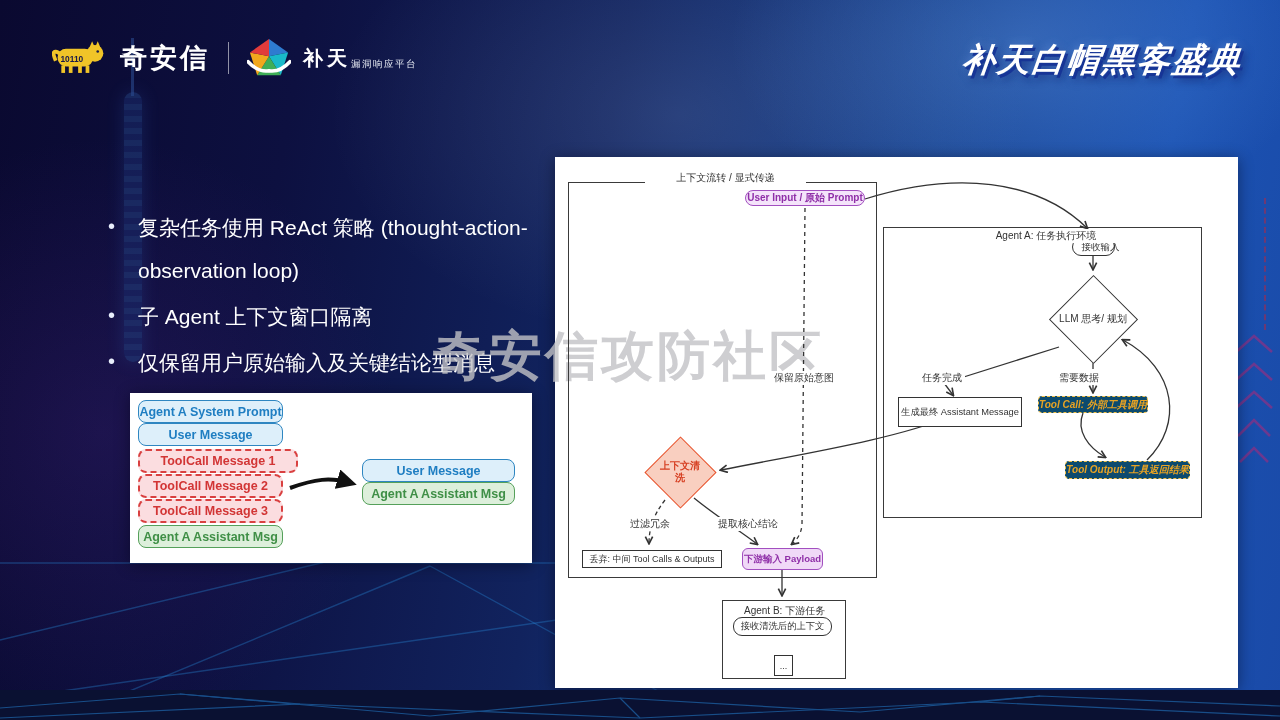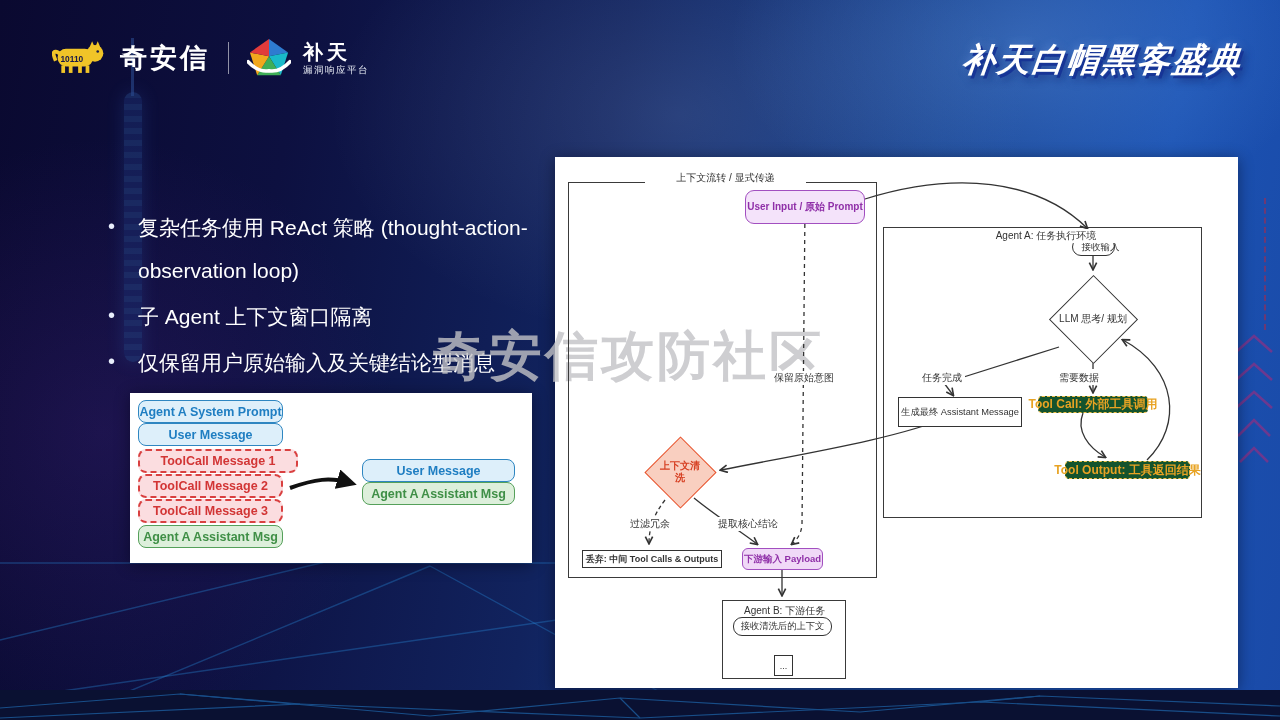--- a/index.html
+++ b/index.html
@@ -13,21 +13,21 @@
   
   .tower{position:absolute;left:124px;top:92px;width:18px;height:270px;border-radius:9px;opacity:.55;
     background:repeating-linear-gradient(180deg,#23407f 0 6px,#1b2c6e 6px 12px);
     box-shadow:0 0 18px rgba(60,120,220,.35);}
   .tower-antenna{position:absolute;left:131px;top:38px;width:3px;height:58px;background:#2a4a8e;opacity:.6;}
 
   
   .brand-left{position:absolute;left:52px;top:36px;height:44px;display:flex;align-items:center;gap:12px;}
   .brand-qax-name{color:#fff;font-size:27px;font-weight:700;letter-spacing:3px;}
   .brand-divider{width:1px;height:32px;background:rgba(255,255,255,.55);margin:0 6px;}
-  .brand-bt-text{display:flex;flex-direction:column;line-height:1.1;}
+  .brand-bt-text{display:flex;flex-direction:row;line-height:1.1;align-items:flex-end;}
   .brand-bt-name{color:#fff;font-size:20px;font-weight:700;letter-spacing:4px;}
   .brand-bt-sub{color:#e8ecf5;font-size:9.5px;letter-spacing:1.5px;margin-top:2px;}
 
   
   .banner-right{position:absolute;right:38px;top:38px;color:#fff;font-size:33px;font-weight:900;
     font-style:italic;letter-spacing:2px;transform:skewX(-6deg);
     text-shadow:3px 3px 0 rgba(22,52,150,.95),5px 5px 8px rgba(10,30,110,.8),0 0 10px rgba(140,190,255,.45);}
 
   .page-title{position:absolute;left:420px;top:66px;width:480px;text-align:center;color:#fff;
     font-size:40px;font-weight:800;letter-spacing:4px;text-shadow:0 0 14px rgba(160,200,255,.5);}
@@ -50,21 +50,21 @@
   .msg.green{border:1.6px solid #55a05a;background:#ddefdb;color:#3f8f46;}
 
   
   .fc-node{position:absolute;box-sizing:border-box;border:1.2px solid #333;background:#fff;color:#333;
     display:flex;align-items:center;justify-content:center;text-align:center;font-size:9.5px;z-index:3;white-space:nowrap;}
   .fc-group{position:absolute;box-sizing:border-box;border:1.2px solid #3a3a3a;background:transparent;z-index:1;}
   .fc-label{position:absolute;font-size:10px;color:#333;background:#fff;padding:0 3px;text-align:center;z-index:4;white-space:nowrap;}
   .fc-rounded{border-radius:9px;}
   .fc-purple{border:1.6px solid #a24fc0;background:#f4e3fa;color:#8f2fa8;font-weight:700;font-size:10px;border-radius:9px;}
   .fc-payload{border:1.9px solid #a24fc0;background:#f0d9f7;color:#8f2fa8;font-weight:700;font-size:9.5px;border-radius:6px;}
-  .fc-yellow{border:1.7px dashed #f0c04a;background:#14532d;color:#e8a323;font-weight:700;border-radius:4px;font-size:12px;}
+  .fc-yellow{border:1.7px dashed #f0c04a;background:#0c4a6e;color:#e8a323;font-weight:700;border-radius:4px;font-size:10px;font-style:italic;}
   .fc-diamond{position:absolute;box-sizing:border-box;transform:rotate(45deg);background:#fff;border:1.3px solid #333;z-index:2;}
   .fc-diamond.orange{border:1.7px solid #e8542e;background:#f9cfc0;}
   .fc-dlabel{position:absolute;z-index:3;display:flex;align-items:center;justify-content:center;text-align:center;
     font-size:10px;color:#333;line-height:1.25;}
   .fc-dlabel.orange{color:#d63f22;font-weight:700;}
   .watermark{position:absolute;left:-122px;top:164px;z-index:0;font-size:53px;font-weight:700;color:#c2c2c6;
     opacity:.8;letter-spacing:3px;white-space:nowrap;}
   .fc-arrows{position:absolute;left:0;top:0;z-index:2;pointer-events:none;}
 
   .bottom-band{position:absolute;left:0;top:690px;width:1280px;height:30px;background:#0a1132;}
@@ -187,42 +187,42 @@
         <path d="M592,303 C628,268 622,212 568,183" marker-end="url(#ah)"></path>
         <path d="M400,258 C340,282 258,295 166,313" marker-end="url(#ah)"></path>
         <path d="M110,343 C99,357 94,371 94,386" stroke-dasharray="4,3" marker-end="url(#ah)"></path>
         <path d="M139,341 C161,359 185,374 202,387" marker-end="url(#ah)"></path>
         <path d="M250,51 L247,368 C246,377 242,383 237,387" stroke-dasharray="4,4" marker-end="url(#ah)"></path>
         <path d="M227,413 L227,438" marker-end="url(#ah)"></path>
         <path d="M228,475 L228,494" marker-end="url(#ah)"></path>
       </g>
     </svg>
 
-    <div class="fc-node fc-purple" style="left:190px;top:33px;width:120px;height:34px;">User Input / 原始 Prompt</div>
+    <div class="fc-node fc-purple" style="left:190px;top:33px;width:120px;height:16px;">User Input / 原始 Prompt</div>
 
     <div class="fc-node fc-rounded" style="left:517px;top:81px;width:43px;height:18px;padding-left:14px;">接收输入</div>
 
     <div class="fc-diamond" style="left:507px;top:131px;width:63px;height:63px;"></div>
     <div class="fc-dlabel" style="left:498px;top:146px;width:80px;height:32px;white-space:normal;">LLM 思考/ 规划</div>
 
     <div class="fc-label" style="left:364px;top:214px;">任务完成</div>
     <div class="fc-label" style="left:501px;top:214px;">需要数据</div>
 
     <div class="fc-node" style="left:343px;top:240px;width:124px;height:30px;font-size:9.3px;">生成最终 Assistant Message</div>
     <div class="fc-node fc-yellow" style="left:483px;top:239px;width:110px;height:17px;">Tool Call: 外部工具调用</div>
     <div class="fc-node fc-yellow" style="left:510px;top:304px;width:125px;height:18px;">Tool Output: 工具返回结果</div>
 
     <div class="fc-diamond orange" style="left:100px;top:290px;width:51px;height:51px;"></div>
     <div class="fc-dlabel orange" style="left:102px;top:301px;width:46px;height:28px;white-space:normal;">上下文清洗</div>
 
     <div class="fc-label" style="left:72px;top:360px;">过滤冗余</div>
     <div class="fc-label" style="left:160px;top:360px;">提取核心结论</div>
     <div class="fc-label" style="left:216px;top:214px;">保留原始意图</div>
 
-    <div class="fc-node" style="left:27px;top:393px;width:140px;height:18px;font-size:9px;font-weight:bold;">丢弃: 中间 Tool Calls &amp; Outputs</div>
+    <div class="fc-node" style="left:27px;top:393px;width:140px;height:18px;font-size:9px;">丢弃: 中间 Tool Calls &amp; Outputs</div>
     <div class="fc-node fc-payload" style="left:187px;top:391px;width:81px;height:22px;">下游输入 Payload</div>
 
     <div class="fc-group" style="left:167px;top:443px;width:124px;height:79px;background:#fff;z-index:2;"></div>
     <div class="fc-label" style="left:186px;top:447px;background:transparent;">Agent B: 下游任务</div>
     <div class="fc-node fc-rounded" style="left:178px;top:460px;width:99px;height:19px;font-size:9.3px;">接收清洗后的上下文</div>
     <div class="fc-node" style="left:219px;top:498px;width:19px;height:21px;font-size:9px;">...</div>
   </div>
 
   <div class="bottom-band">
     <svg width="1280" height="30">

